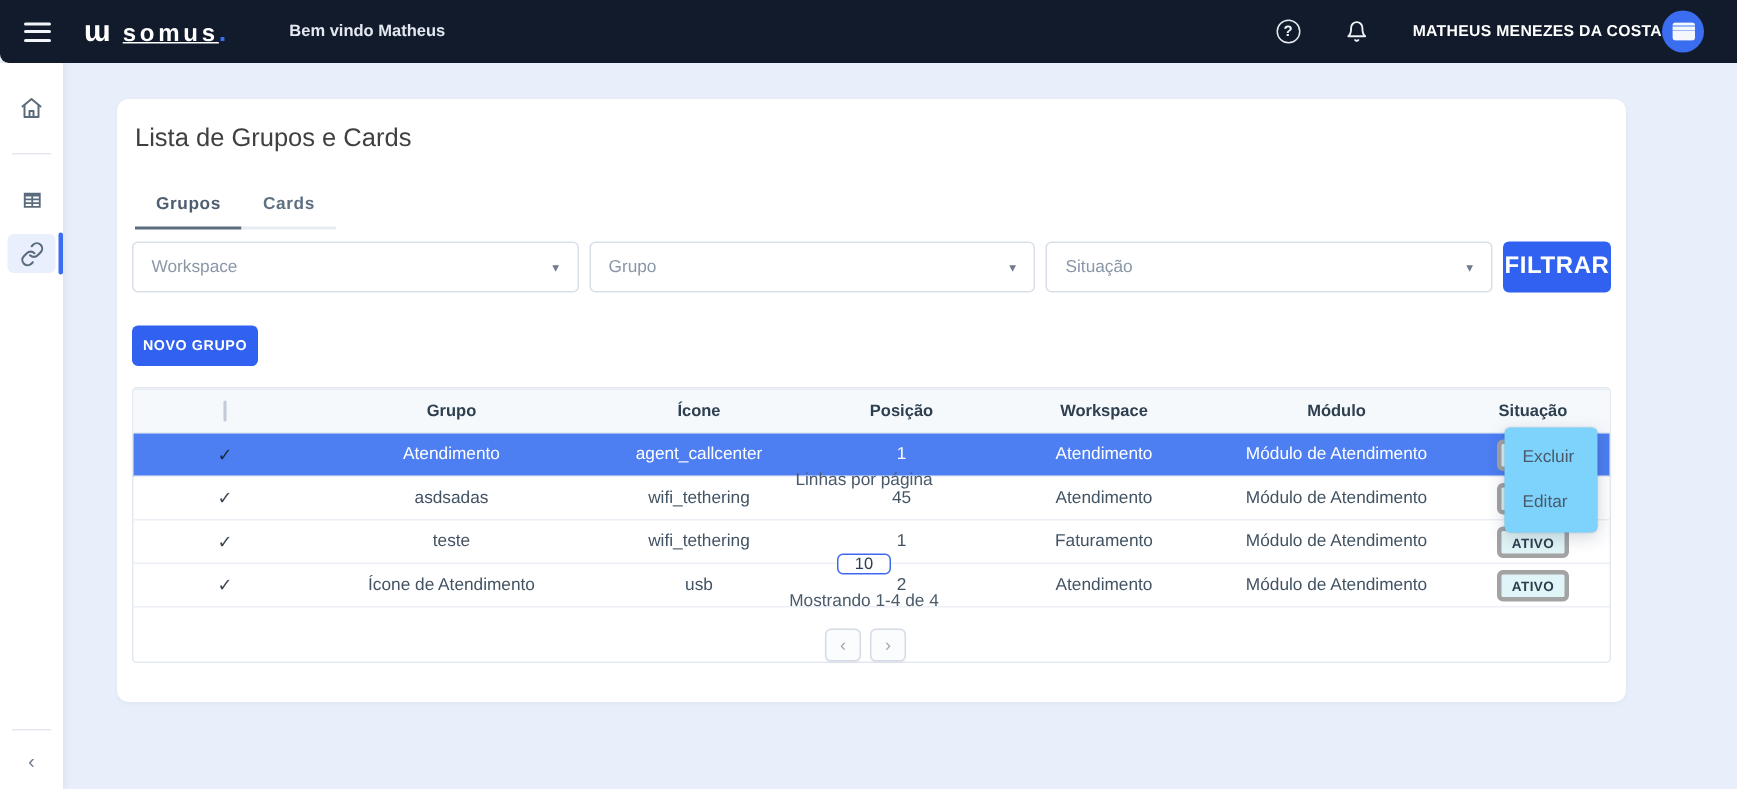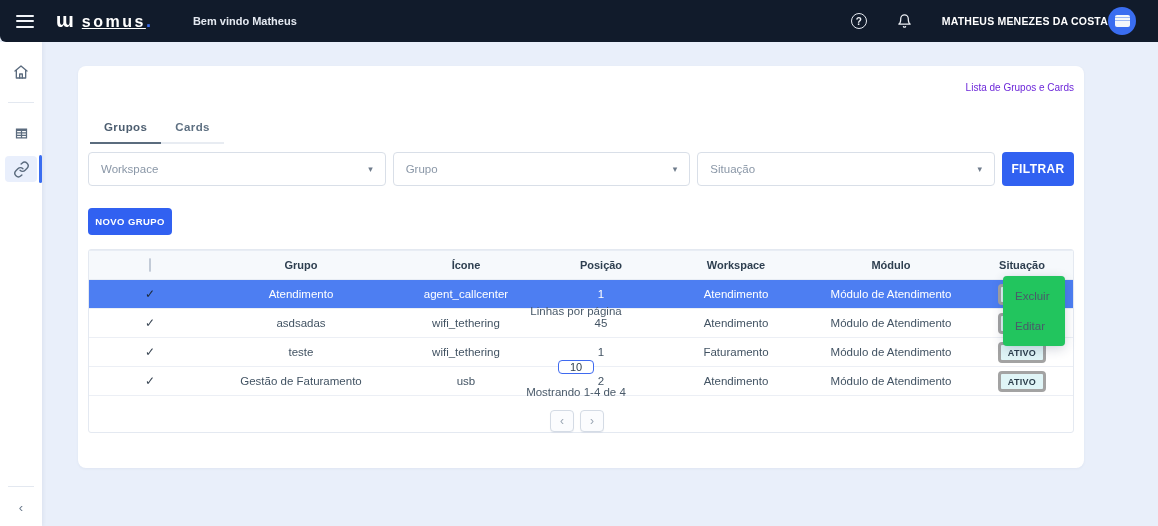--- a/index.html
+++ b/index.html
@@ -38,35 +38,35 @@
   .side-item.active .bar { position:absolute; right:0; top:0; width:3px; height:28px; background:#3a6df0; border-radius:2px; }
   .side-item svg { position:relative; z-index:1; }
   .side-divider { width:26px; height:1px; background:#e3e8f0; margin:8px 0 16px; }
   .side-bottom { margin-top:auto; width:100%; display:flex; flex-direction:column; align-items:center; }
   .side-bottom .side-divider { margin:0 0 12px; }
   .collapse { font-size:13px; color:#6b7a8c; cursor:pointer; line-height:1; padding:2px 6px; }
 
   
   .card { position:absolute; left:78px; top:66px; width:1006px; height:402px; background:#fff;
           border-radius:8px; box-shadow:0 1px 3px rgba(30,50,90,.05); padding:16px 10px 0; }
-  .page-title { font-size:10px; font-weight:normal; color:#6d28d9; margin-left:2px;text-align:right; }
+  .page-title { font-size:17px; font-weight:normal; color:#404040; margin-left:2px; }
 
   .tabs { display:flex; margin-top:22px; margin-left:2px; }
   .tab { font-size:11.5px; font-weight:bold; color:#5e7082; letter-spacing:.4px; padding:6px 14px 9px;
          border-bottom:2px solid #e8ecf2; cursor:pointer; }
   .tab.active { color:#4d5e70; border-bottom-color:#5b6c7e; }
 
   .filters { display:flex; gap:7px; margin-top:8px; align-items:center; }
   .select { flex:1 1 0; height:34px; border:1px solid #d9dfe8; border-radius:4px; background:#fff;
             display:flex; align-items:center; padding:0 12px; cursor:pointer; }
   .select .ph { flex:1; font-size:11.5px; color:#8a97a7; }
   .caret { font-size:9px; color:#6f7c8c; }
   .btn { background:#3161f1; color:#fff; border:none; border-radius:4px; font-family:inherit;
          font-weight:bold; cursor:pointer; letter-spacing:.4px; }
-  .btn-filtrar { width:72px; height:34px; font-size:12px; }
+  .btn-filtrar { width:72px; height:34px; font-size:16px; }
   .btn-novo { margin-top:22px; width:84px; height:27px; font-size:9.5px; }
 
   
   .table-wrap { position:relative; margin-top:14px; border:1px solid #e4e9f1; border-radius:3px; background:#fff; }
   .actions-row { height:28px; display:flex; align-items:center; justify-content:flex-end; padding-right:44px; }
   .acoes { display:flex; align-items:center; gap:7px; color:#3e6bf2; font-size:11.5px; cursor:pointer; }
   .kebab { font-size:12px; font-weight:bold; letter-spacing:0; }
   .grid-row { display:grid; grid-template-columns:122px 180px 150px 120px 150px 160px 1fr; align-items:center; }
   .thead { height:30px; background:#f6f9fc; border-top:1px solid #e8edf4; border-bottom:1px solid #e8edf4; }
   .th { font-size:11px; font-weight:bold; color:#2e3f50; text-align:center; }
@@ -83,21 +83,21 @@
   .tfoot { height:36px; display:flex; align-items:center; justify-content:flex-end; gap:12px;
            padding-right:10px; font-size:11.5px; color:#4a5a6a;flex-direction:column; }
   .rpp-input { width:36px; height:21px; border:1.5px solid #3f6af0; border-radius:4px; text-align:center;
                font-size:11px; color:#2e3f50; font-family:inherit; outline:none;margin-top:31px; }
   .pagers { display:flex; gap:6px; margin-left:2px; }
   .pg-btn { width:24px; height:22px; border:1px solid #d4dbe5; border-radius:4px; background:#fbfcfe;
             color:#9aa6b4; font-size:12px; display:flex; align-items:center; justify-content:center;
             cursor:pointer; box-shadow:0 1px 1px rgba(20,40,80,.05); }
 
   
-  .menu { position:absolute; top:26px; right:8px; width:62px; background:#22c55e; border-radius:4px;
+  .menu { position:absolute; top:26px; right:8px; width:62px; background:#7dd3fc; border-radius:4px;
           box-shadow:0 3px 12px rgba(30,45,80,.2), 0 0 1px rgba(30,45,80,.15); padding:5px 0; z-index:10; }
   .menu-item { padding:9px 12px; font-size:11.5px; color:#4a5a6a; cursor:pointer; }
 </style>
 </head>
 <body>
 
 <div class="screen">
 
   <header class="topbar">
     <div class="hamburger">
@@ -225,21 +225,21 @@
         <div class="cell">teste</div>
         <div class="cell">wifi_tethering</div>
         <div class="cell">1</div>
         <div class="cell">Faturamento</div>
         <div class="cell">Módulo de Atendimento</div>
         <div class="cell"><span class="badge">ATIVO</span></div>
       </div>
 
       <div class="grid-row row">
         <div class="cell"><span class="check">✓</span></div>
-        <div class="cell">Gestão de Faturamento</div>
+        <div class="cell">Ícone de Atendimento</div>
         <div class="cell">usb</div>
         <div class="cell">2</div>
         <div class="cell">Atendimento</div>
         <div class="cell">Módulo de Atendimento</div>
         <div class="cell"><span class="badge">ATIVO</span></div>
       </div>
 
       <div class="tfoot">
         <span>Linhas por página</span>
         <input class="rpp-input" value="10" style="">

